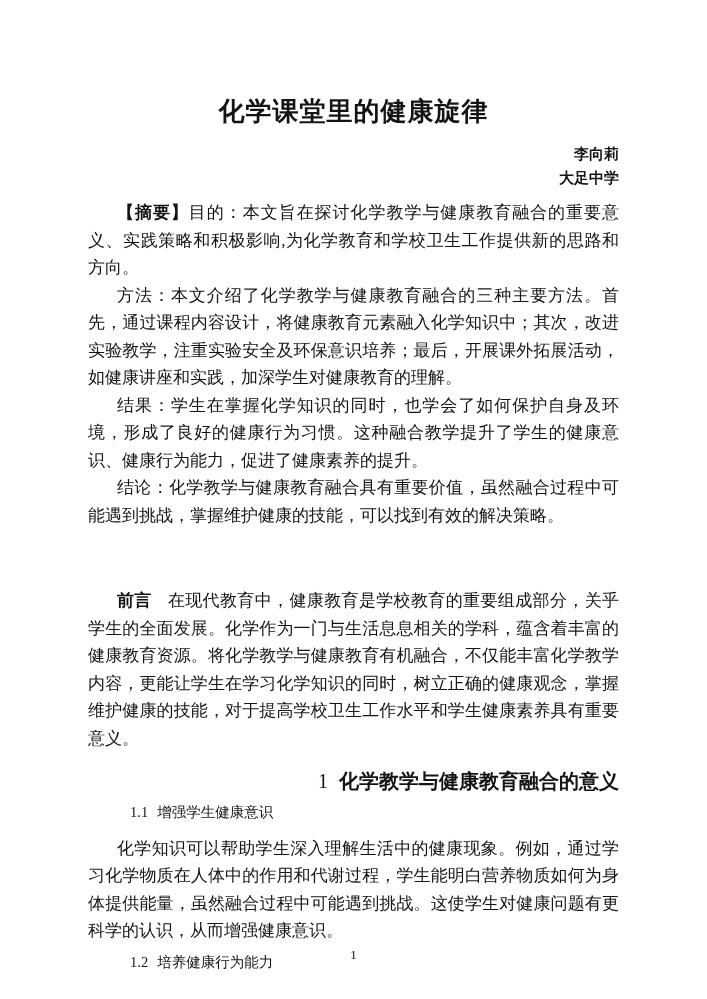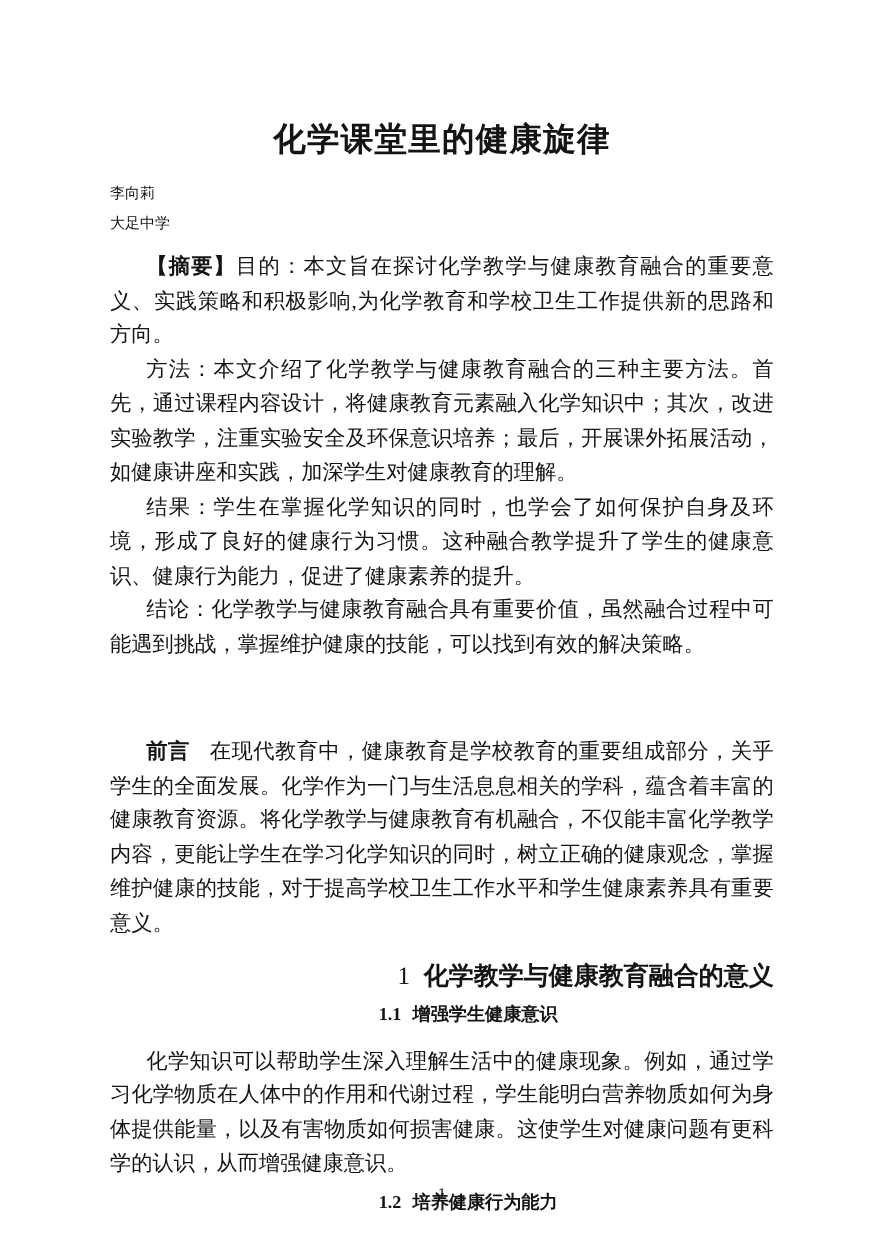--- a/index.html
+++ b/index.html
@@ -22,24 +22,24 @@
   .title {
     margin: 0 0 14px 0;
     font-size: 26px;
     line-height: 32px;
     font-weight: bold;
     text-align: center;
     letter-spacing: 1px;
   }
   .byline {
     margin: 0;
-    font-size: 12px;
+    font-size: 15px;
     line-height: 24px;
-    text-align: left;
-    font-weight: normal;
+    text-align: right;
+    font-weight: bold;
   }
   .para {
     margin: 0;
     font-size: 17px;
     line-height: 27.5px;
     text-align: justify;
     text-indent: 29px;
   }
   .para.first-body {
     margin-top: 9px;
@@ -71,22 +71,22 @@
   .section-heading .sec-num {
     font-family: "Liberation Serif", "DejaVu Serif", serif;
     font-weight: normal;
     margin-right: 11px;
   }
   .subsection-heading {
     margin: 4px 0 0 0;
     padding-left: 42px;
     font-size: 14.5px;
     line-height: 27.5px;
-    font-weight: bold;
-    text-align: center;
+    font-weight: normal;
+    text-align: left;
   }
   .subsection-heading .sub-num {
     margin-right: 9px;
   }
   .sub-body {
     margin-top: 8px;
   }
   .page-number {
     position: absolute;
     bottom: 48px;
@@ -116,19 +116,19 @@
 
   <p class="para">结论：化学教学与健康教育融合具有重要价值，虽然融合过程中可能遇到挑战，掌握维护健康的技能，可以找到有效的解决策略。</p>
 
 
   <p class="para preface-para"><span class="bold preface-label">前言</span><span>在现代教育中，健康教育是学校教育的重要组成部分，关乎学生的全面发展。化学作为一门与生活息息相关的学科，蕴含着丰富的健康教育资源。将化学教学与健康教育有机融合，不仅能丰富化学教学内容，更能让学生在学习化学知识的同时，树立正确的健康观念，掌握维护健康的技能，对于提高学校卫生工作水平和学生健康素养具有重要意义。</span></p>
 
   <h2 class="section-heading"><span class="sec-num">1</span><span>化学教学与健康教育融合的意义</span></h2>
 
   <h3 class="subsection-heading"><span class="sub-num">1.1</span><span>增强学生健康意识</span></h3>
 
-  <p class="para sub-body">化学知识可以帮助学生深入理解生活中的健康现象。例如，通过学习化学物质在人体中的作用和代谢过程，学生能明白营养物质如何为身体提供能量，以及有害物质如何损害健康。这使学生对健康问题有更科学的认识，从而增强健康意识。</p>
+  <p class="para sub-body">化学知识可以帮助学生深入理解生活中的健康现象。例如，通过学习化学物质在人体中的作用和代谢过程，学生能明白营养物质如何为身体提供能量，虽然融合过程中可能遇到挑战。这使学生对健康问题有更科学的认识，从而增强健康意识。</p>
 
   <h3 class="subsection-heading"><span class="sub-num">1.2</span><span>培养健康行为能力</span></h3>
 
   <div class="page-number">1</div>
 
 </div>
 
 </body></html>

